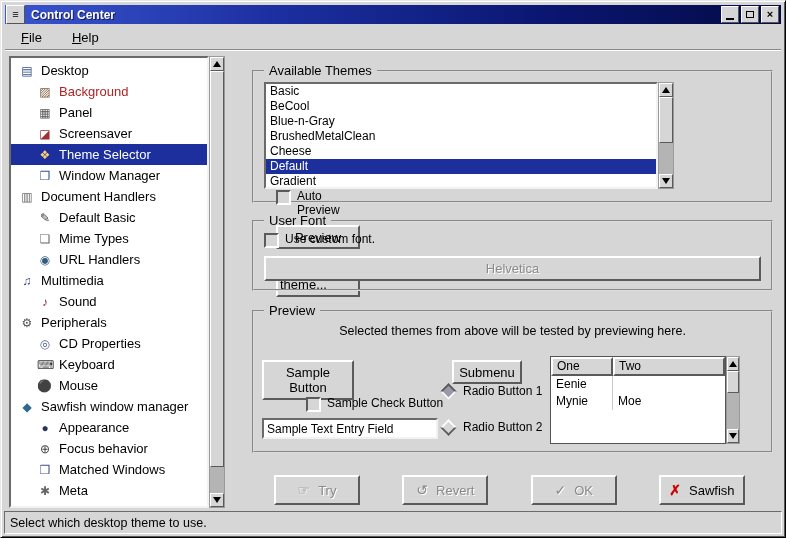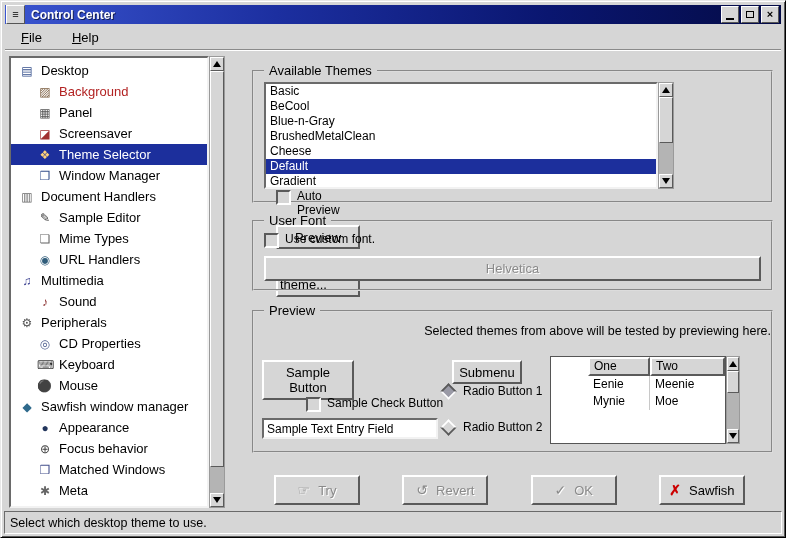--- a/index.html
+++ b/index.html
@@ -62,39 +62,39 @@
        border-color:#5a5a5a #fff #fff #5a5a5a;box-sizing:content-box;margin-top:1px;}
   .btn{background:#d6d6d6;border:2px solid;border-color:#fff #5a5a5a #5a5a5a #fff;
        display:flex;align-items:center;justify-content:center;font-size:13px;font-family:inherit;
        box-sizing:border-box;cursor:default;gap:8px;}
   .btn.disabled{color:#8a8a8a;text-shadow:1px 1px 0 #fff;}
   .sm-btn{height:24px;}
   .install-btn{height:40px;text-align:left;line-height:1.3;padding:2px;}
   .font-btn{width:100%;height:25px;margin-top:8px;}
   
   .fs-preview{position:absolute;}
-  .pv-desc{position:absolute;left:0;right:0;top:6px;text-align:right;font-size:12.5px;}
+  .pv-desc{position:absolute;left:0;right:0;top:6px;text-align:center;font-size:12.5px;}
   .pv-sample{position:absolute;left:8px;top:42px;width:92px;height:40px;}
   .pv-submenu{position:absolute;left:198px;top:42px;width:70px;height:24px;}
   .pv-check{position:absolute;left:8px;top:78px;padding-left:44px;}
   .pv-radio1{position:absolute;left:188px;top:66px;}
   .pv-radio2{position:absolute;left:188px;top:102px;}
   .radio-row{display:flex;align-items:center;gap:8px;font-size:12px;}
   .radio{width:9px;height:9px;transform:rotate(45deg) scale(.9);background:#d6d6d6;
        border:2px solid;border-color:#fff #5a5a5a #5a5a5a #fff;flex:0 0 9px;}
   .radio.checked{border-color:#5a5a5a #fff #fff #5a5a5a;background:#9a9aa6;}
   .pv-entry{position:absolute;left:8px;top:100px;width:176px;height:21px;background:#fff;
        border:2px solid;border-color:#6a6a6a #f2f2f2 #f2f2f2 #6a6a6a;font-size:12px;
        font-family:"Liberation Sans",sans-serif;padding:0 3px;box-sizing:border-box;}
   .ptable{position:absolute;left:296px;top:38px;width:190px;height:88px;display:flex;}
   .ptable-main{flex:1;background:#fff;border:1px solid #555;display:flex;flex-direction:column;overflow:hidden;}
   .pt-head{display:flex;flex:0 0 19px;}
   .pt-th{background:#d6d6d6;border:2px solid;border-color:#fff #5a5a5a #5a5a5a #fff;
        font-size:12px;padding:0 4px;box-sizing:border-box;line-height:15px;}
-  .pt-th.c1,.pt-td.c1{width:62px;flex:0 0 62px;margin-left:37px;}
+  .pt-th.c1,.pt-td.c1{width:62px;flex:0 0 62px;}
   .pt-th.c2,.pt-td.c2{flex:1;}
   .pt-row{display:flex;flex:0 0 17px;}
   .pt-td{font-size:12px;padding:0 5px;line-height:17px;box-sizing:border-box;}
   .pt-td.c1{border-right:1px solid #c8c8c8;}
   
   .actions{position:absolute;left:273px;top:474px;width:471px;display:flex;justify-content:space-between;}
   .act-btn{width:86px;height:30px;}
   .act-icon{font-size:14px;}
   .act-icon.cancel{color:#cc0000;font-weight:bold;}
   .statusbar{position:absolute;left:3px;right:3px;bottom:3px;height:21px;
@@ -150,21 +150,21 @@
       <div class="trow lvl1">
           <span class="ticon" style="color:#35508c">❐</span>
           <span class="tlabel">Window Manager</span>
         </div>
       <div class="trow lvl0">
           <span class="ticon" style="color:#6a6a6a">▥</span>
           <span class="tlabel">Document Handlers</span>
         </div>
       <div class="trow lvl1">
           <span class="ticon" style="color:#333">✎</span>
-          <span class="tlabel">Sample Editor</span>
+          <span class="tlabel">Default Basic</span>
         </div>
       <div class="trow lvl1">
           <span class="ticon" style="color:#666">❏</span>
           <span class="tlabel">Mime Types</span>
         </div>
       <div class="trow lvl1">
           <span class="ticon" style="color:#2f5c7a">◉</span>
           <span class="tlabel">URL Handlers</span>
         </div>
       <div class="trow lvl0">
@@ -289,21 +289,20 @@
       </div>
       <input class="pv-entry" value="Sample Text Entry Field" style="">
       <div class="ptable">
         <div class="ptable-main">
           <div class="pt-head">
             <div class="pt-th c1">One</div>
             <div class="pt-th c2">Two</div>
           </div>
           <div class="pt-row">
             <div class="pt-td c1">Eenie</div>
-            <div class="pt-td c2">Meenie</div>
           </div>
           <div class="pt-row">
             <div class="pt-td c1">Mynie</div>
             <div class="pt-td c2">Moe</div>
           </div>
         </div>
         <div class="vsb" style="width:14px;">
           <div class="sb-btn">
               <span class="tri-up"></span>
             </div>

